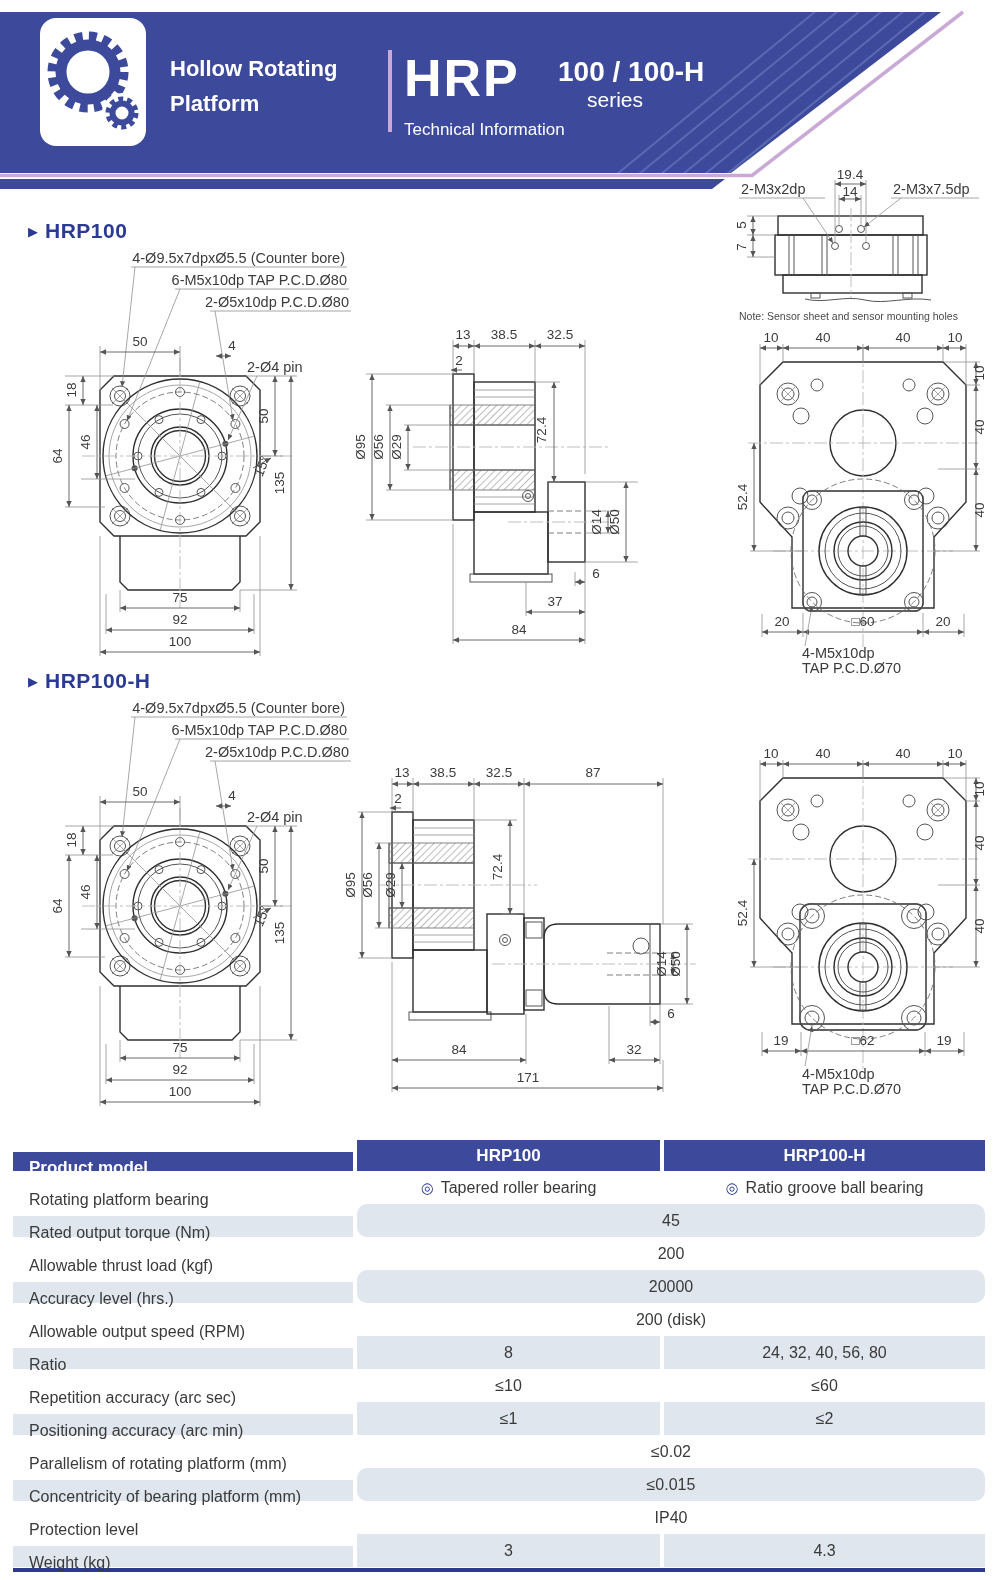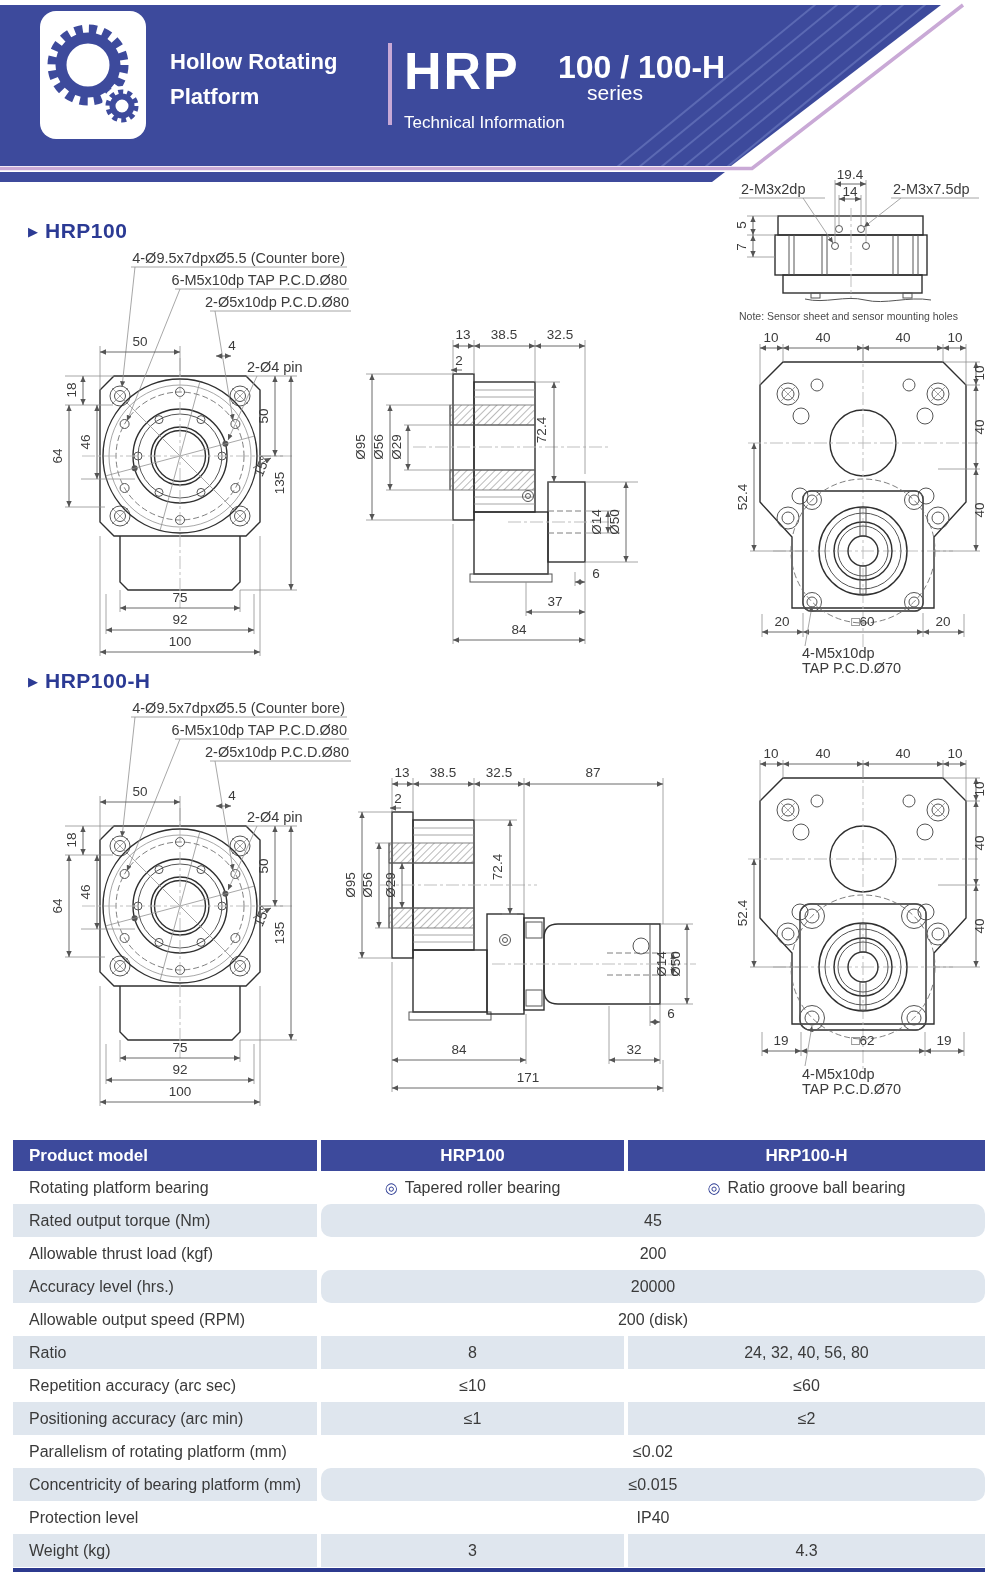--- a/index.html
+++ b/index.html
@@ -1,25 +1,25 @@
 <!DOCTYPE html>
 <html><head>
 <meta charset="utf-8">
 <style>
   html,body{margin:0;padding:0;background:#fff;}
   .page{position:relative;width:1000px;height:1580px;background:#fff;overflow:hidden;
         font-family:"Liberation Sans",sans-serif;}
   
-  .hdr{position:absolute;left:0;top:5px;width:865px;height:180px;}
+  .hdr{position:absolute;left:0;top:12px;width:865px;height:180px;}
   .hdr-text{position:absolute;color:#fff;white-space:nowrap;}
   .brand1{left:170px;top:44px;font-size:22px;font-weight:600;}
   .brand2{left:170px;top:79px;font-size:22px;font-weight:600;}
   .vbar{position:absolute;left:388px;top:38px;width:4px;height:82px;background:#c9a9d6;}
   .model{left:404px;top:36px;font-size:52px;font-weight:bold;letter-spacing:2px;}
-  .variant{left:558px;top:44px;font-size:32px;font-weight:bold;}
+  .variant{left:558px;top:44px;font-size:28px;font-weight:bold;}
   .series{left:560px;top:76px;font-size:21px;font-weight:400;margin-left:27px;}
   .subtitle{left:404px;top:108px;font-size:17px;font-weight:400;}
   
   .sec-title{position:absolute;display:flex;align-items:center;gap:7px;color:#2b3a94;}
   .sec-title .tri{font-size:13px;line-height:1;}
   .sec-title .txt{font-size:21px;font-weight:bold;letter-spacing:.5px;}
   .st1{left:28px;top:219px;} .st2{left:28px;top:669px;}
   
   svg{position:absolute;overflow:visible;}
   svg .ol  {stroke:#2f2f2f;stroke-width:1.4;fill:none;}
@@ -29,21 +29,21 @@
   svg .cl  {stroke:#b8b8b8;stroke-width:.9;fill:none;stroke-dasharray:13 3 3 3;}
   svg .dash{stroke:#707070;stroke-width:.9;fill:none;stroke-dasharray:6 3;}
   svg .hatchrect{fill:url(#hatch);stroke:#666;stroke-width:.8;}
   svg text.d{font-family:"Liberation Sans",sans-serif;font-size:13.5px;fill:#3b3b3b;}
   svg text.call{font-family:"Liberation Sans",sans-serif;font-size:14.5px;fill:#3b3b3b;}
   svg text.note{font-family:"Liberation Sans",sans-serif;font-size:10.5px;fill:#4a4a4a;}
   
   .spec-table{position:absolute;left:13px;top:1140px;width:972px;font-size:16px;color:#3a3a3a;}
   .t-head{display:flex;height:31px;line-height:31px;font-weight:bold;color:#fff;font-size:17px;}
   .t-head .c1,.t-head .c2,.t-head .c3{background:#3d4a9c;}
-  .c1{width:308px;padding-left:16px;box-sizing:border-box;border-right:4px solid #fff;}
+  .c1{width:344px;padding-left:16px;box-sizing:border-box;border-right:4px solid #fff;margin-top:12px;}
   .c2{width:303px;text-align:center;border-right:4px solid #fff;}
   .c3{flex:1;text-align:center;}
   .cspan{flex:1;text-align:center;border-radius:10px;}
   .t-row{display:flex;height:33px;line-height:33px;}
   .t-row .c1,.t-row .c2,.t-row .c3,.t-row .cspan{background:#fff;}
   .t-row.alt .c1,.t-row.alt .c2,.t-row.alt .c3,.t-row.alt .cspan{background:#dfe6ee;}
   .bullet{color:#2e3d94;margin-right:7px;font-size:15px;}
   .t-bottom{height:4px;background:#2c3a8f;margin-top:1px;}
 </style>
 </head>

